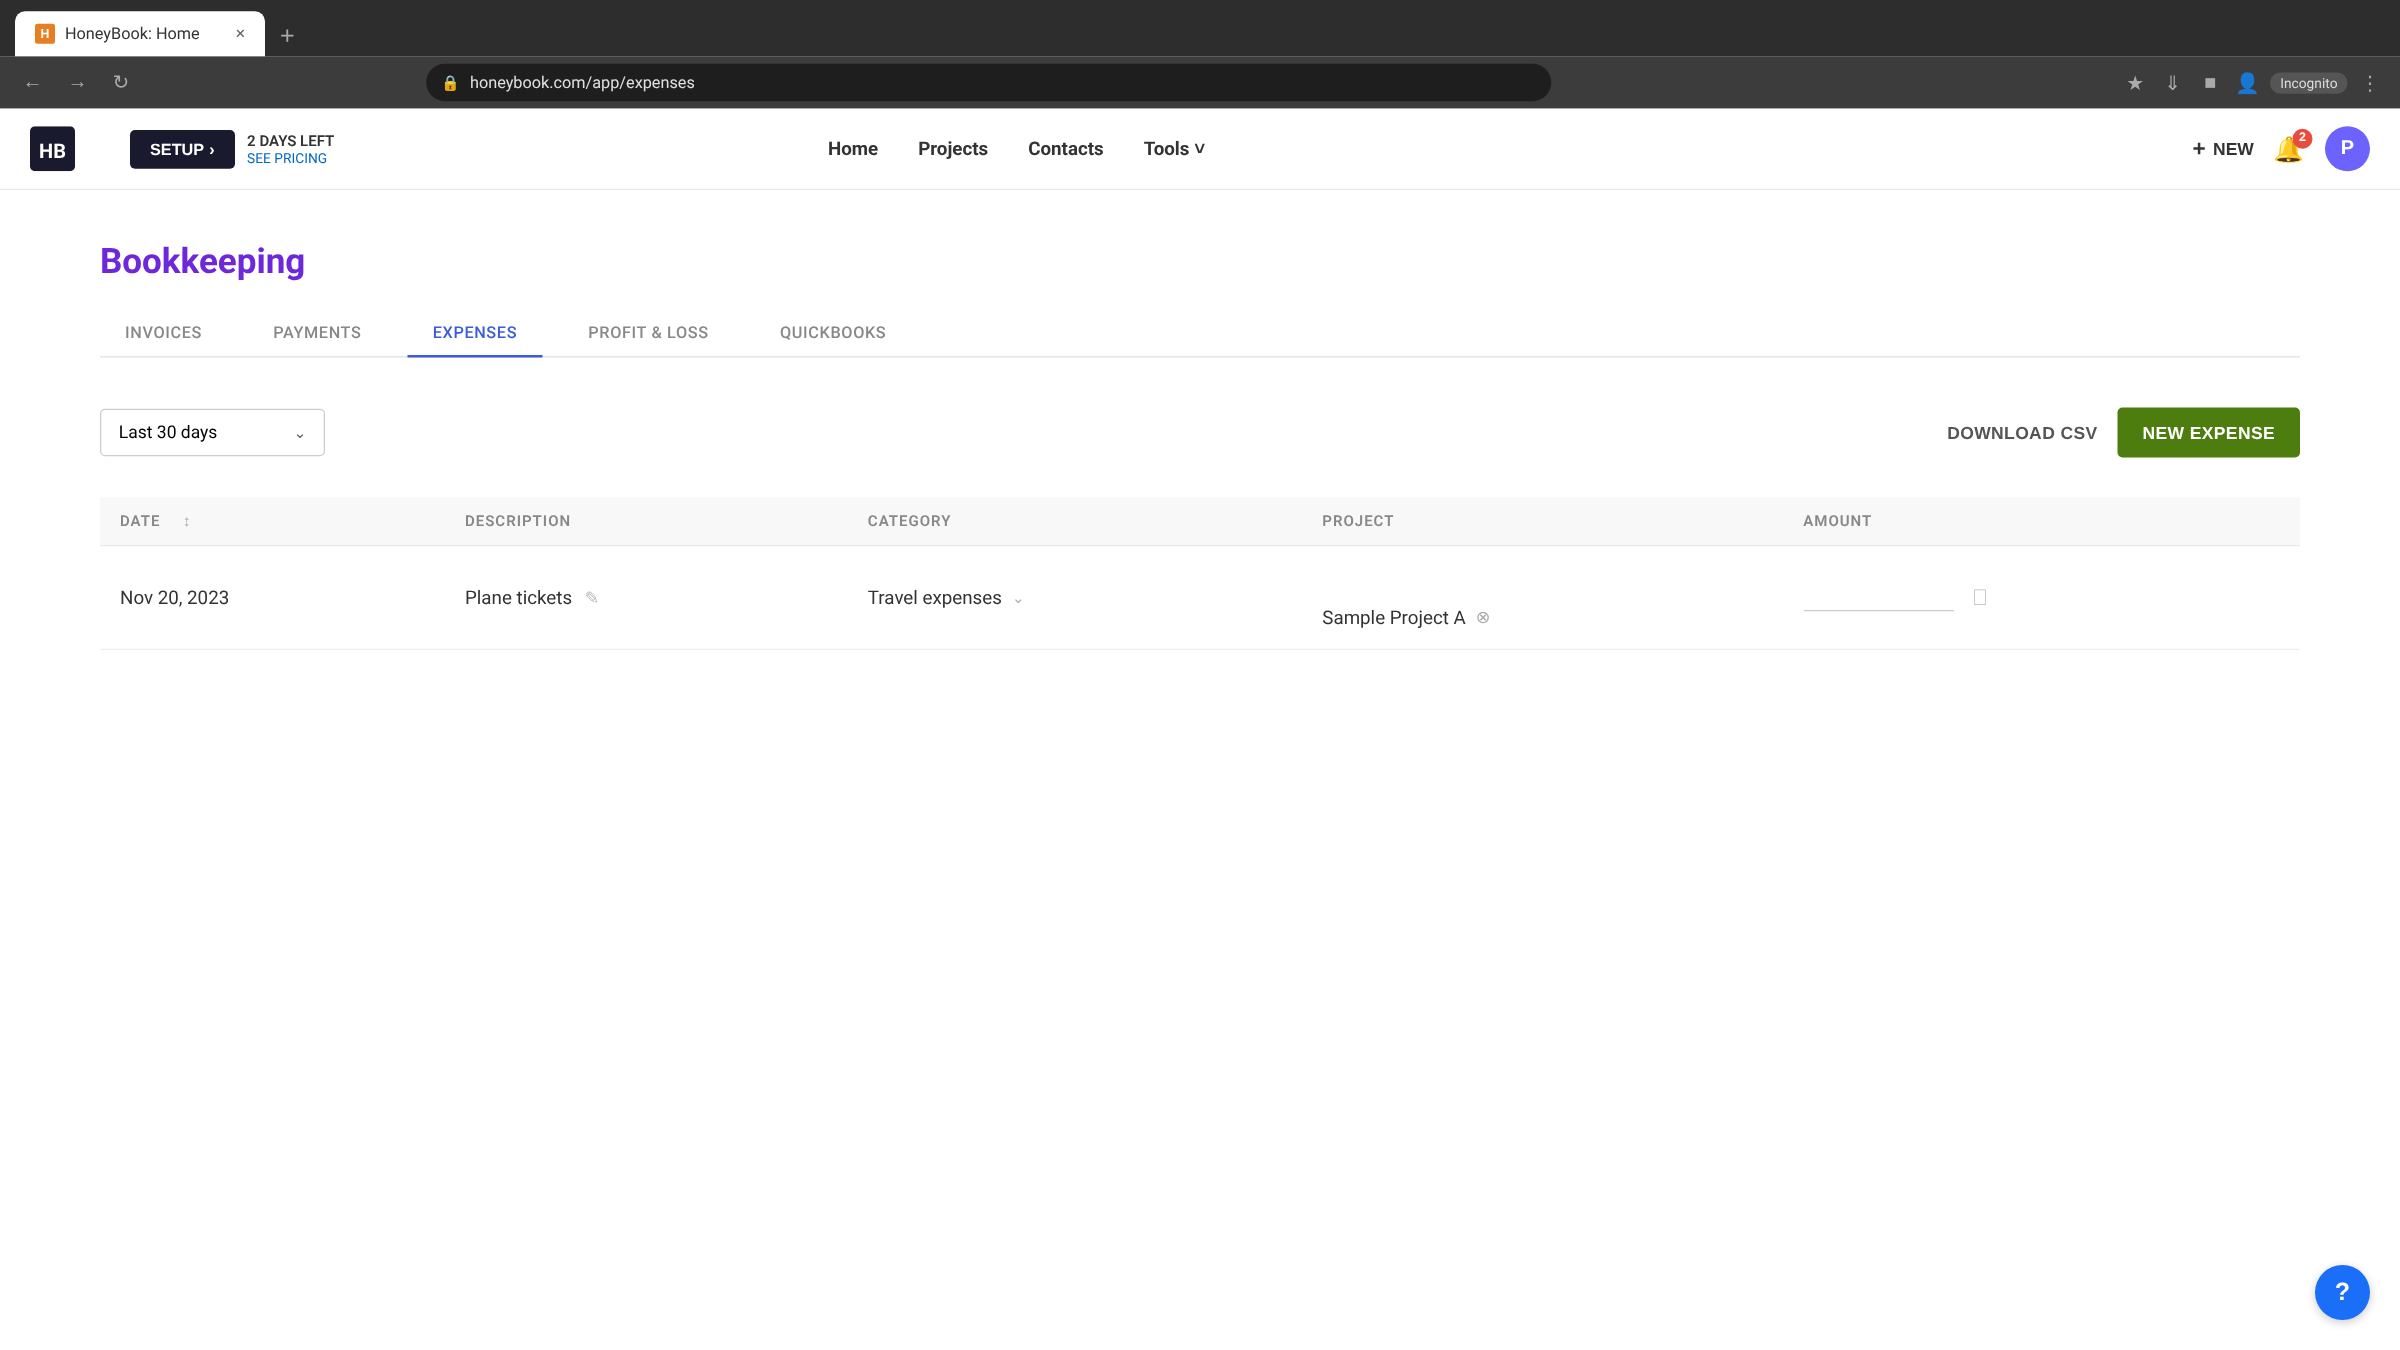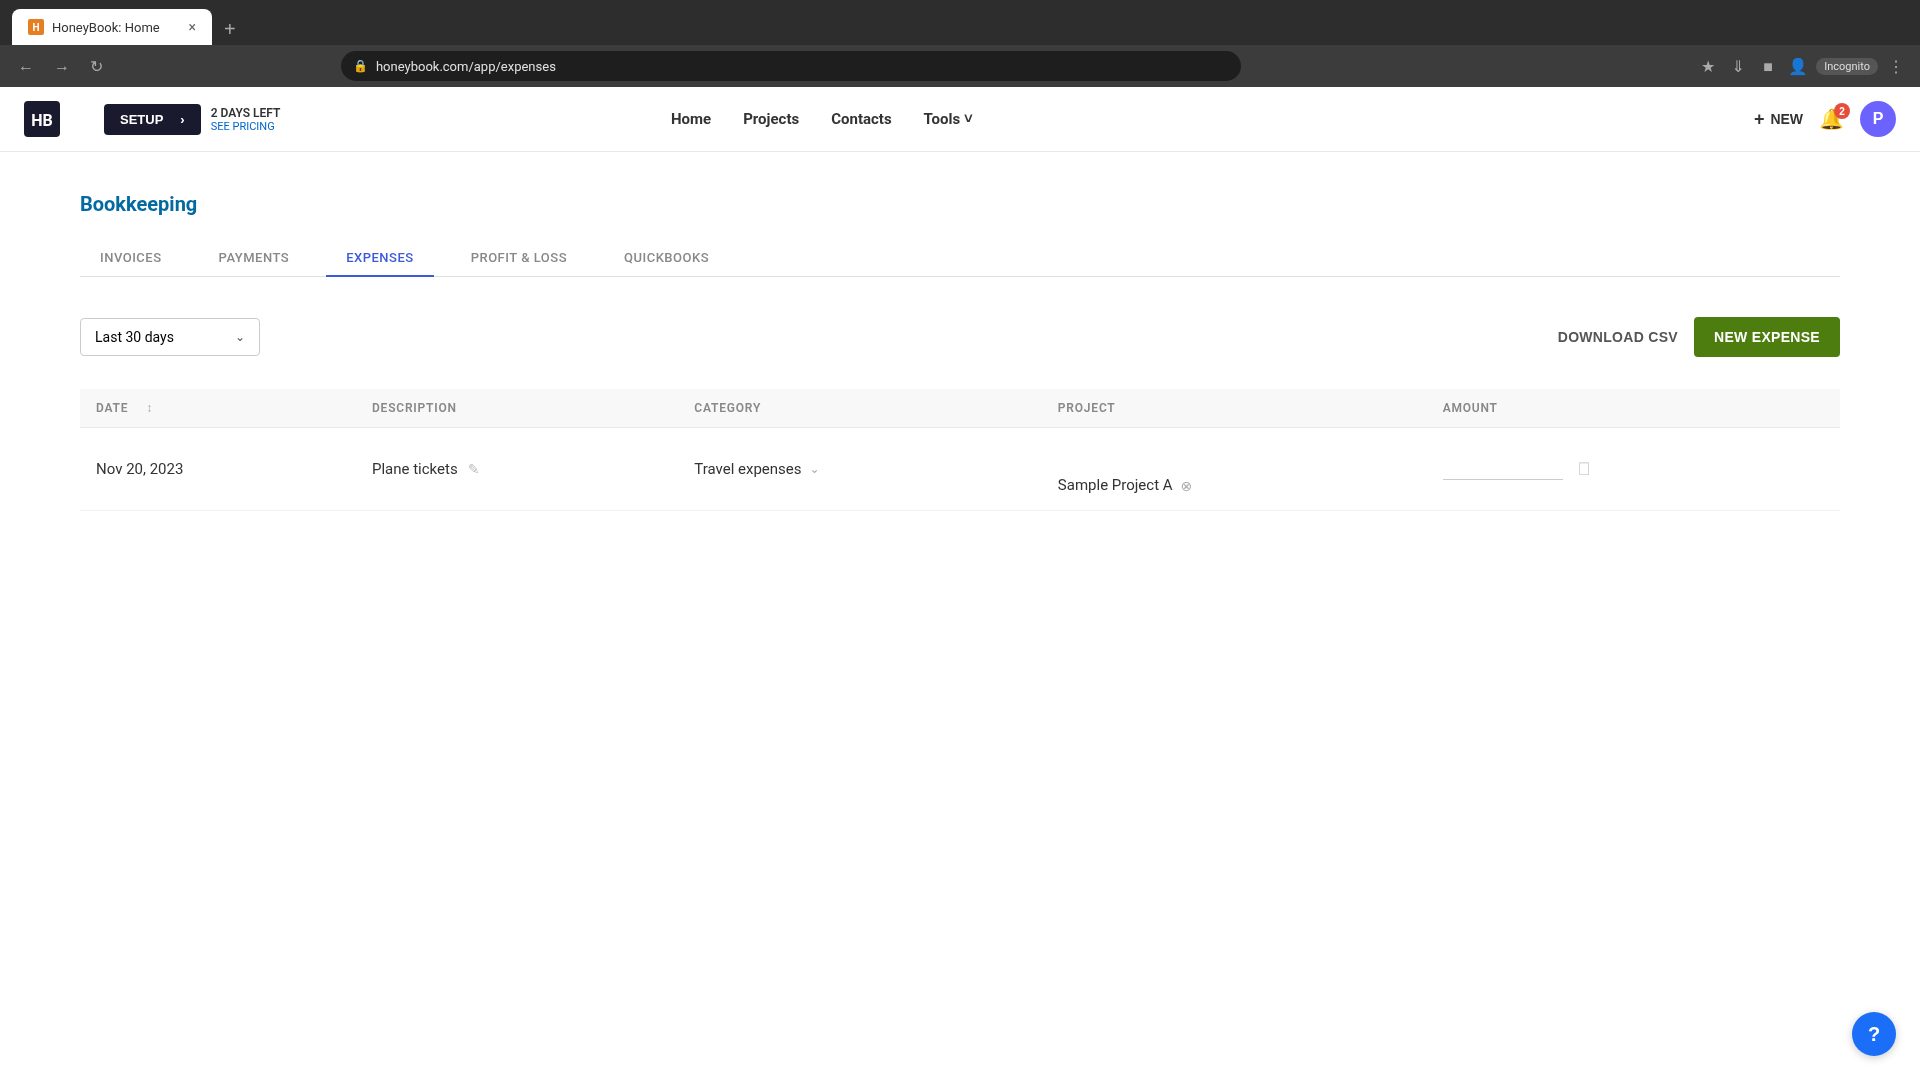--- a/index.html
+++ b/index.html
@@ -24,38 +24,38 @@
     .ext-icon { width: 24px; height: 24px; display: flex; align-items: center; justify-content: center; color: #aaa; font-size: 16px; }
     .incognito-badge { background: #555; color: #ddd; font-size: 11px; border-radius: 12px; padding: 2px 8px; }
 
     
     .app-wrapper { background: #fff; min-height: 993px; }
 
     
     .top-nav { background: #fff; border-bottom: 1px solid #e8e8e8; height: 65px; display: flex; align-items: center; padding: 0 24px; }
     .hb-logo { display: flex; align-items: center; gap: 8px; margin-right: 20px; }
     .hb-logo-mark { width: 60px; height: 36px; display: flex; align-items: center; }
-    .setup-btn { background: #1a1a2e; color: #fff; border: none; border-radius: 4px; padding: 8px 16px; font-size: 13px; font-weight: 600; cursor: pointer; display: flex; align-items: center; gap: 17px; }
+    .setup-btn { background: #1a1a2e; color: #fff; border: none; border-radius: 4px; padding: 8px 16px; font-size: 13px; font-weight: 600; cursor: pointer; display: flex; align-items: center; gap: 4px; }
     .setup-info { display: flex; flex-direction: column; margin-left: 10px; }
     .days-left { font-size: 12px; font-weight: 600; color: #333; }
     .see-pricing { font-size: 11px; color: #0066cc; cursor: pointer; }
     .nav-links { display: flex; gap: 32px; margin: 0 auto; font-weight: bold; }
     .nav-link { font-size: 15px; color: #333; text-decoration: none; cursor: pointer; }
     .nav-link.tools { display: flex; align-items: center; gap: 4px; }
     .nav-actions { display: flex; align-items: center; gap: 16px; margin-left: auto; }
     .new-btn { display: flex; align-items: center; gap: 6px; font-size: 14px; font-weight: 600; color: #333; cursor: pointer; border: none; background: none; }
     .new-plus { font-size: 18px; color: #333; }
     .notif-btn { position: relative; cursor: pointer; background: none; border: none; }
     .notif-icon { font-size: 20px; color: #555; }
     .notif-badge { position: absolute; top: -4px; right: -6px; background: #e74c3c; color: white; font-size: 10px; font-weight: bold; border-radius: 50%; width: 16px; height: 16px; display: flex; align-items: center; justify-content: center; }
     .avatar-btn { width: 36px; height: 36px; background: #6c63ff; border-radius: 50%; display: flex; align-items: center; justify-content: center; color: white; font-weight: bold; font-size: 16px; cursor: pointer; border: none; }
 
     
     .main-content { padding: 40px 80px; }
-    .page-title { font-size: 20px; font-weight: 700; color: #0369a1; margin-bottom: 24px; }
+    .page-title { font-size: 28px; font-weight: 700; color: #6d28d9; margin-bottom: 24px; }
 
     
     .tabs { display: flex; gap: 17px; border-bottom: 1px solid #e0e0e0; margin-bottom: 40px; }
     .tab { padding: 10px 20px; font-size: 13px; font-weight: 500; color: #888; cursor: pointer; text-decoration: none; letter-spacing: 0.5px; border-bottom: 2px solid transparent; margin-bottom: -1px; }
     .tab.active { color: #3b5bdb; border-bottom: 2px solid #3b5bdb; }
 
     
     .controls-row { display: flex; align-items: center; justify-content: space-between; margin-bottom: 32px; }
     .date-filter { border: 1px solid #ccc; border-radius: 4px; padding: 10px 14px; font-size: 14px; background: #fff; display: flex; align-items: center; gap: 8px; cursor: pointer; min-width: 180px; }
     .date-filter-chevron { color: #555; font-size: 12px; margin-left: auto; }
@@ -68,21 +68,21 @@
     .expenses-table thead tr { background: #f8f8f8; }
     .expenses-table th { padding: 12px 16px; text-align: left; font-size: 12px; font-weight: 600; color: #888; letter-spacing: 0.8px; border-bottom: 1px solid #e8e8e8; }
     .th-date { display: flex; align-items: center; gap: 18px; }
     .sort-icon { font-size: 12px; color: #aaa; }
     .expenses-table tbody tr { border-bottom: 1px solid #f0f0f0; background: #fff; }
     .expenses-table td { padding: 16px 16px; font-size: 15px; color: #333; vertical-align: middle; }
     .description-cell { display: flex; align-items: center; gap: 10px; }
     .edit-icon { color: #bbb; font-size: 14px; cursor: pointer; }
     .category-cell { display: flex; align-items: center; gap: 8px; }
     .category-chevron { color: #aaa; font-size: 12px; }
-    .project-cell { display: flex; align-items: flex-end; gap: 8px; margin-top: 32px; }
+    .project-cell { display: flex; align-items: flex-start; gap: 8px; margin-top: 32px; }
     .project-x { color: #aaa; font-size: 14px; cursor: pointer; }
     .amount-cell { display: flex; align-items: center; gap: 8px; }
     .amount-input { border: none; border-bottom: 1px solid #ccc; font-size: 15px; color: #333; width: 120px; padding: 2px 4px; outline: none; background: transparent; }
     .delete-icon { color: #bbb; font-size: 18px; cursor: pointer; margin-left: 8px; }
 
     
     .help-btn { position: fixed; bottom: 24px; right: 24px; width: 44px; height: 44px; background: #1a6ef7; border-radius: 50%; display: flex; align-items: center; justify-content: center; color: white; font-size: 20px; font-weight: bold; cursor: pointer; border: none; box-shadow: 0 2px 8px rgba(0,0,0,0.2); }
   </style>
 </head>
 <body>

